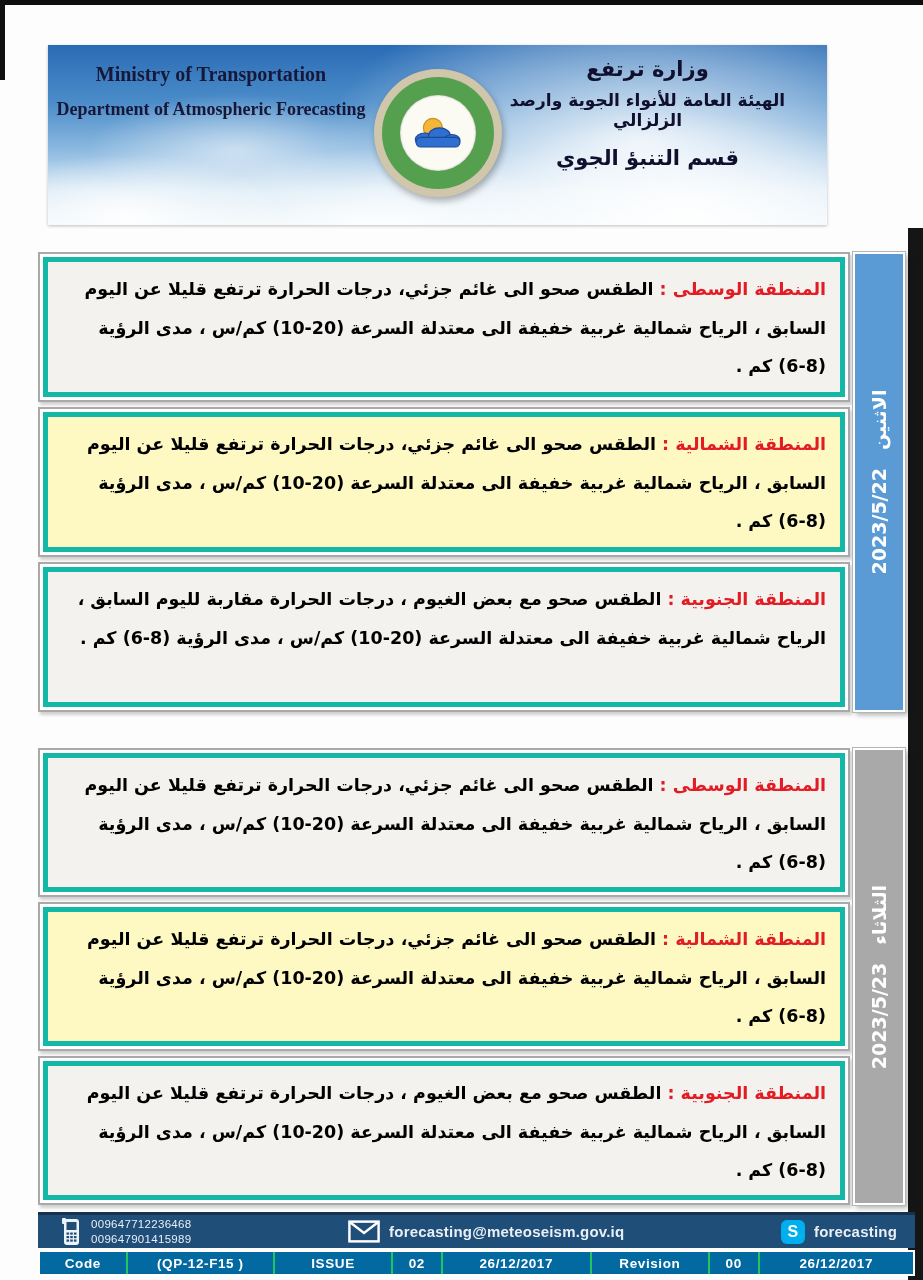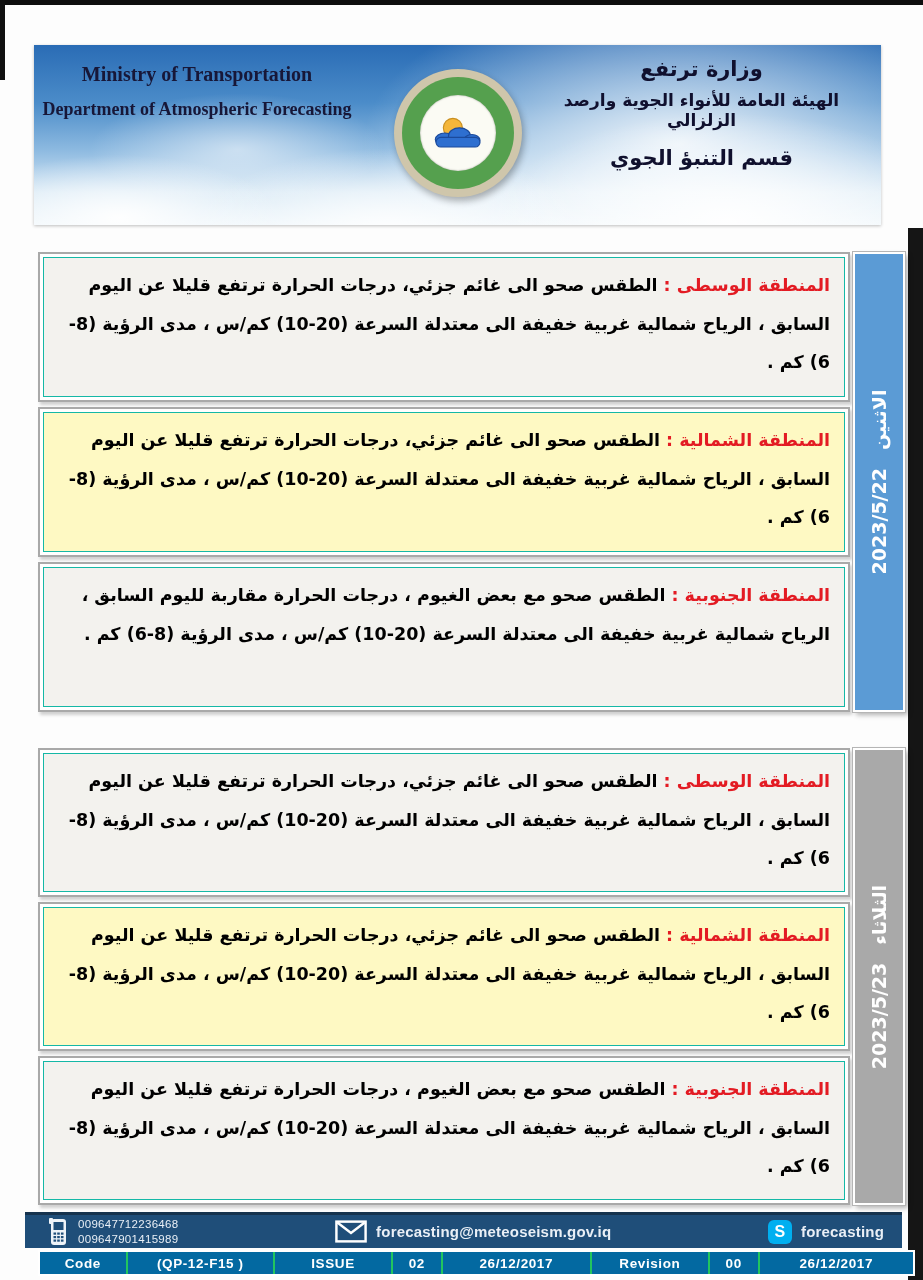--- a/index.html
+++ b/index.html
@@ -9,21 +9,21 @@
     background:#fdfdfd; overflow:hidden;
     font-family:"DejaVu Sans", sans-serif;
   }
   
   .artifact-top   { position:absolute; top:0; left:0; width:923px; height:5px; background:#0e0e0e; }
   .artifact-left  { position:absolute; top:0; left:0; width:5px; height:80px; background:#101010; }
   .artifact-right { position:absolute; top:228px; right:0; width:15px; height:1052px; background:#151515; }
 
   
   .header {
-    position:absolute; left:34px; top:45px; width:847px; height:180px;
+    position:absolute; left:48px; top:45px; width:779px; height:180px;
     background:
       radial-gradient(ellipse 230px 90px at 10% 96%,  rgba(255,255,255,.95), rgba(255,255,255,0) 70%),
       radial-gradient(ellipse 280px 120px at 42% 104%, rgba(255,255,255,.92), rgba(255,255,255,0) 70%),
       radial-gradient(ellipse 330px 150px at 82% 98%,  rgba(255,255,255,.95), rgba(255,255,255,0) 72%),
       radial-gradient(ellipse 420px 210px at 76% 55%,  rgba(255,255,255,.85), rgba(255,255,255,0) 75%),
       radial-gradient(ellipse 210px 80px at 24% 58%,   rgba(255,255,255,.55), rgba(255,255,255,0) 70%),
       linear-gradient(180deg,#2a6cb5 0%, #4b8cc9 32%, #8cb9e0 58%, #d8e9f5 82%, #eef6fb 100%);
     box-shadow:0 1px 3px rgba(0,0,0,.25);
   }
   .hdr-en {
@@ -53,21 +53,21 @@
 
   
   .section { position:absolute; left:38px; width:867px; display:flex; }
   .section-1 { top:252px; height:460px; }
   .section-2 { top:748px; height:457px; }
   .boxes { width:812px; display:flex; flex-direction:column; gap:5px; }
   .frame {
     flex:1; border:2px solid #a9a9a9; background:#ffffff; padding:3px;
     box-shadow:2px 3px 3px rgba(0,0,0,.18);
   }
-  .box { height:100%; border:1px solid #14b8a6; padding:8px 14px 0 18px; background:#f3f2ee; }
+  .box { height:100%; border:5px solid #14b8a6; padding:8px 14px 0 18px; background:#f3f2ee; }
   .box.blue { background:#fef9c3; }
   .box p {
     margin:0; direction:rtl; text-align:right;
     font-weight:bold; font-size:17.5px; line-height:2.2; color:#000;
   }
   .region { color:#e31b23; }
 
   
   .tab-wrap { width:52px; margin-left:3px; position:relative; }
   .tab {
@@ -79,21 +79,21 @@
   .tab-label {
     position:absolute; top:50%; left:50%; width:440px; height:46px;
     transform:translate(-50%,-50%) rotate(-90deg);
     direction:rtl; text-align:center; line-height:46px;
     color:#ffffff; font-weight:bold; font-size:19px; white-space:nowrap;
   }
   .tab-label span { padding:0 9px; }
 
   
   .footer {
-    position:absolute; left:25px; top:1212px; width:877px; height:36px;
+    position:absolute; left:38px; top:1212px; width:877px; height:36px;
     background:#1f4e79; border-top:3px solid #16334e;
     display:flex; align-items:center; justify-content:space-between;
     padding:0 18px 0 22px; color:#e9eff6;
     font-family:"Liberation Sans", sans-serif;
   }
   .contact { display:flex; align-items:center; gap:9px; }
   .phone-nums { font-size:11.5px; line-height:1.25; letter-spacing:.3px; }
   .email-text, .skype-text { font-size:15px; font-weight:bold; letter-spacing:.2px; }
   .skype-badge {
     display:inline-block; width:24px; height:24px; border-radius:6px;

